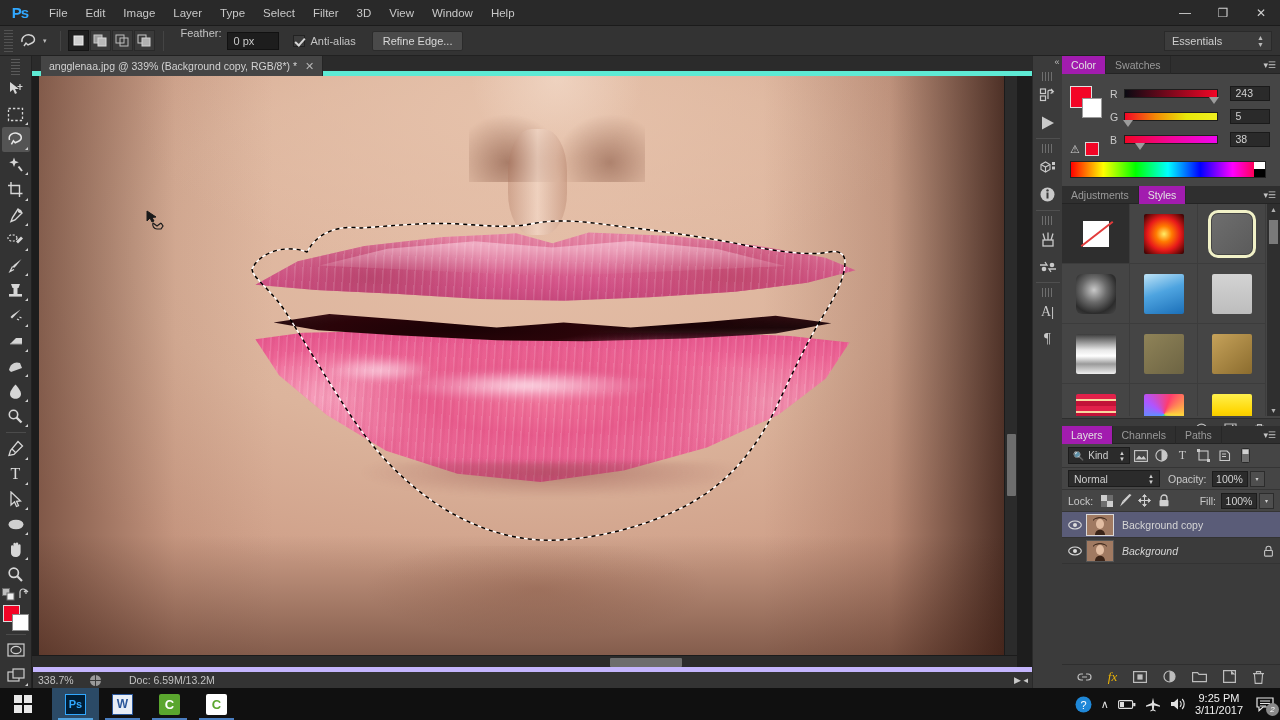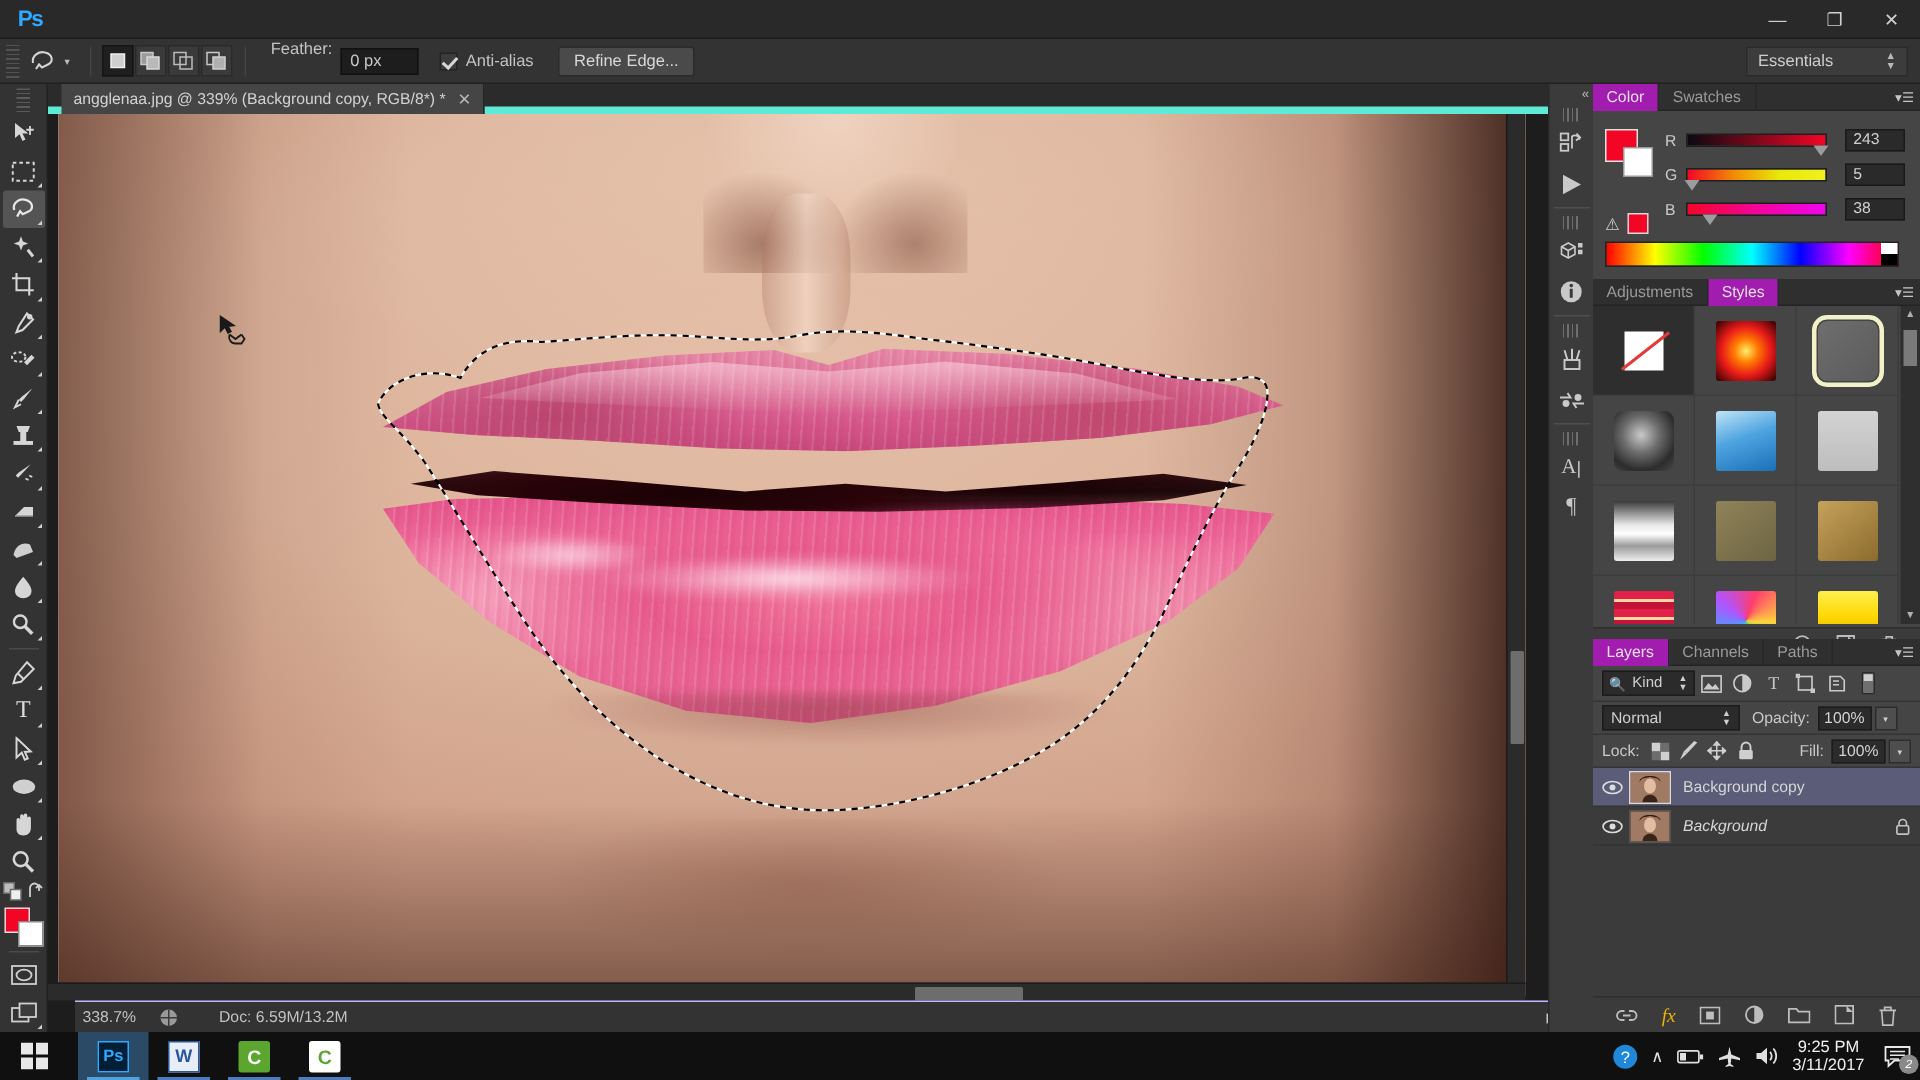--- a/index.html
+++ b/index.html
@@ -137,22 +137,22 @@
   }
   .hscroll{
     position:absolute; left:0; bottom:21px; width:985px; height:12px;
     background:#2b2b2b; border-top:1px solid #1b1b1b;
   }
   .hscroll .thumb{
     position:absolute; top:2px; left:578px; width:72px; height:9px;
     background:#6d6d6d; border-radius:1px;
   }
   .statusbar{
-    position:absolute; left:18px; bottom:0; width:1000px; height:21px;
-    background:#333333; border-top:1px solid #c4b5fd;
+    position:absolute; left:1px; bottom:0; width:1000px; height:21px;
+    background:#333333; border-top:5px solid #c4b5fd;
     display:flex; align-items:center; color:#c2c2c2; font-size:10.5px;
   }
   .sb-zoom{ width:56px; padding-left:5px; }
   .sb-icon{ width:18px; text-align:center; color:#bdbdbd; }
   .sb-doc{ margin-left:22px; }
   .sb-play{ margin-left:auto; margin-right:5px; color:#c9c9c9; font-size:9px; }
 
   
   .skin{
     position:absolute; inset:0;
@@ -432,20 +432,33 @@
   }
   svg{ display:block; }
 </style>
 </head>
 <body>
 
 <div class="app">
 
   <div class="titlebar">
     <div class="ps-logo">Ps</div>
+    <div class="menubar">
+      <div class="menu-item">File</div>
+      <div class="menu-item">Edit</div>
+      <div class="menu-item">Image</div>
+      <div class="menu-item">Layer</div>
+      <div class="menu-item">Type</div>
+      <div class="menu-item">Select</div>
+      <div class="menu-item">Filter</div>
+      <div class="menu-item">3D</div>
+      <div class="menu-item">View</div>
+      <div class="menu-item">Window</div>
+      <div class="menu-item">Help</div>
+    </div>
     <div class="wincontrols">
       <div class="wc">—</div>
       <div class="wc">❐</div>
       <div class="wc close">✕</div>
     </div>
   </div>
 
   <div class="optionsbar">
     <div class="grip"></div>
     <div class="tool-preview">

